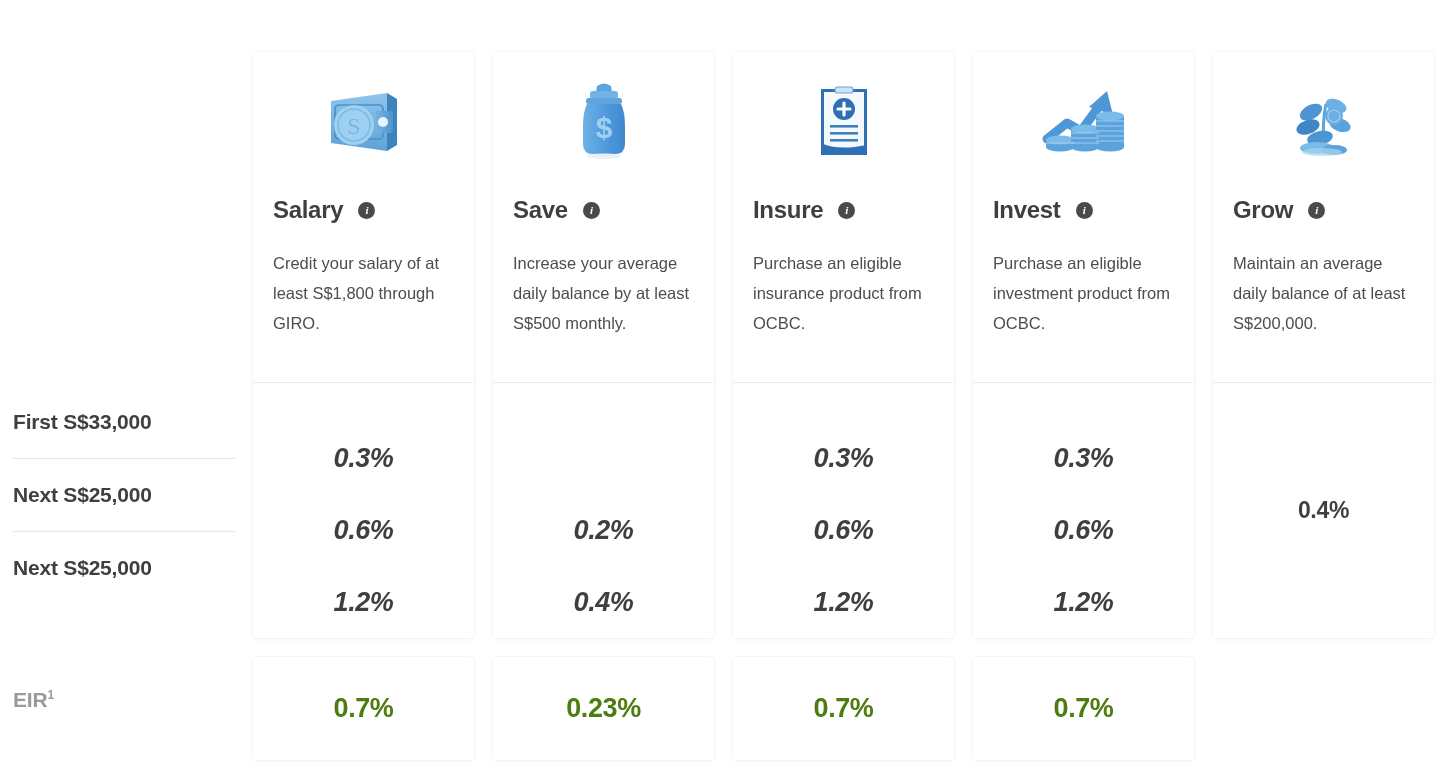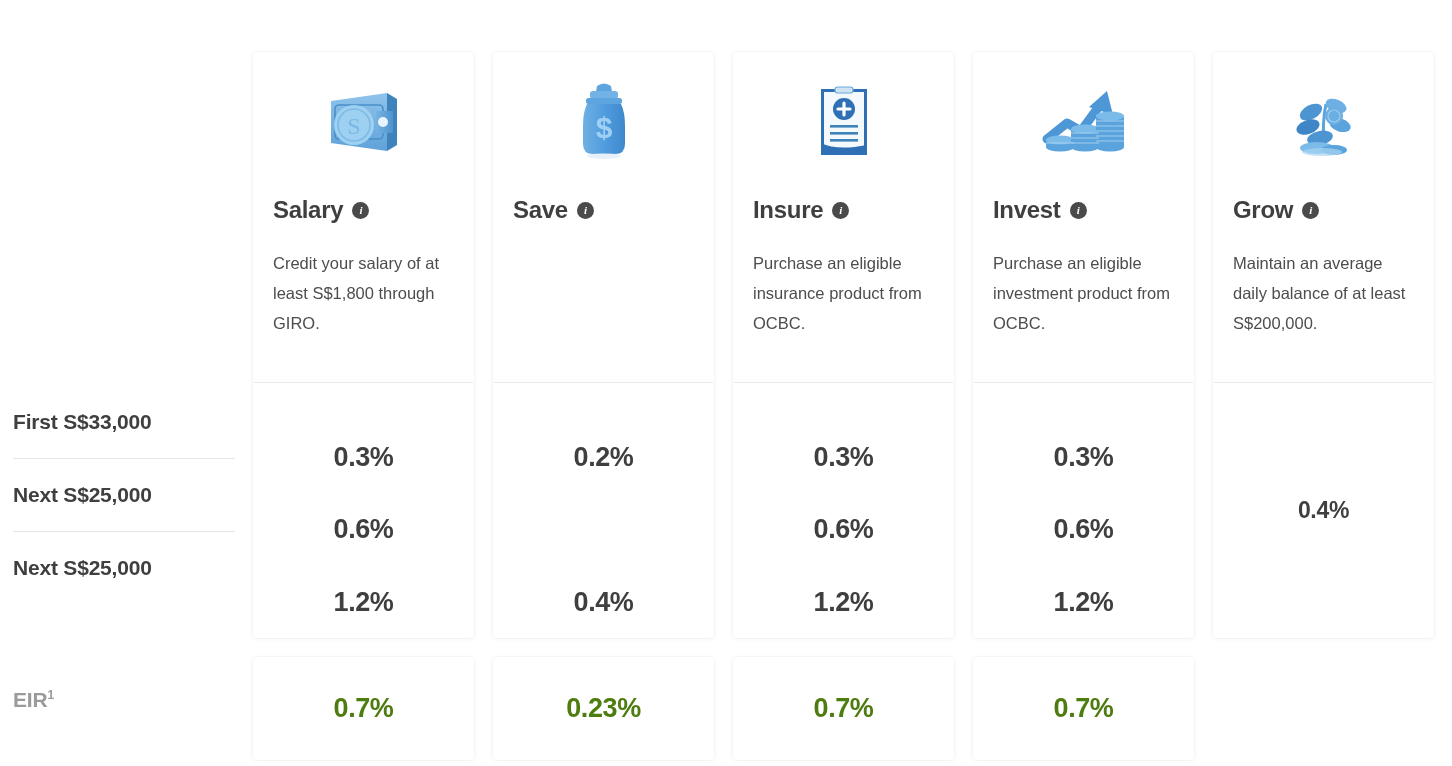--- a/index.html
+++ b/index.html
@@ -93,21 +93,21 @@
     height: 140px;
     display: flex;
     align-items: center;
     justify-content: center;
   }
   .icon-wrap svg { display: block; }
 
   .card-title {
     display: flex;
     align-items: center;
-    gap: 9px;
+    gap: 15px;
     font-size: 24px;
     font-weight: bold;
     color: #3f3f3f;
     margin-top: 4px;
     letter-spacing: -0.3px;
   }
   .info-icon {
     width: 17px;
     height: 17px;
     border-radius: 50%;
@@ -137,21 +137,21 @@
     margin: 0 1px;
   }
 
   .rates {
     height: 255px;
     display: flex;
     flex-direction: column;
     align-items: center;
     justify-content: center;
   }
-  .rates.multi { justify-content: space-between; padding-top: 38px; }
+  .rates.multi { justify-content: flex-end; padding-top: 38px; font-style: italic; }
   .rate-cell {
     height: 72px;
     display: flex;
     align-items: center;
     justify-content: center;
     font-size: 27px;
     font-weight: bold;
     color: #3f3f3f;
     letter-spacing: -0.4px;
     width: 100%;
@@ -253,20 +253,21 @@
               <rect x="13" y="18" width="36" height="6" rx="2.5" fill="#5ea5df"></rect>
               <path d="M14 24 q-4 8 -4 22 v18 q0 10 10 10 h22 q10 0 10 -10 v-18 q0 -14 -4 -22 Z" fill="url(#jg1)"></path>
               <text x="31" y="58" text-anchor="middle" font-family="Liberation Sans, sans-serif" font-weight="bold" font-size="30" fill="#9fd0f3">$</text>
               <ellipse cx="31" cy="76" rx="17" ry="3" fill="#d5e6f4" opacity="0.55"></ellipse>
             </svg>
           </div>
           <div class="card-title">
             <span>Save</span>
             <span class="info-icon">i</span>
           </div>
+          <div class="card-desc">Increase your average daily balance by at least S$500 monthly.</div>
         </div>
         <div class="card-sep"></div>
         <div class="rates multi">
           <div class="rate-cell">0.2%</div>
           <div class="rate-cell">0.4%</div>
         </div>
       </div>
       <div class="card card-eir">0.23%</div>
     </div>
 

